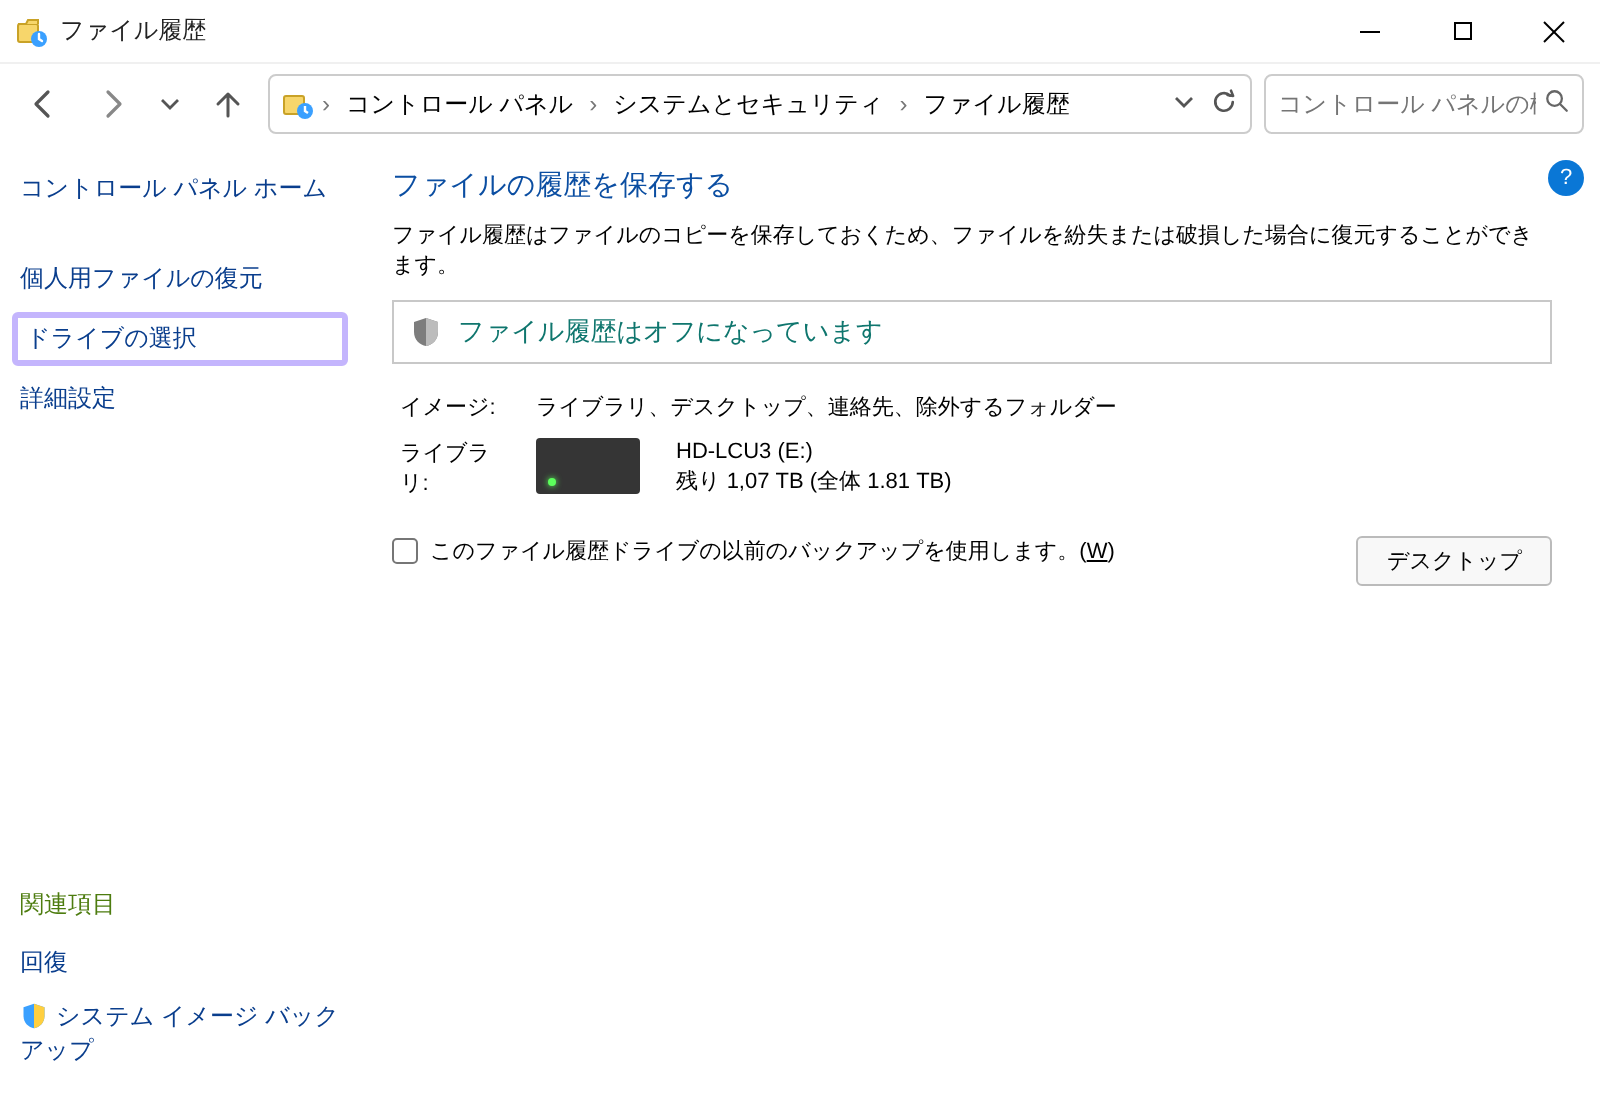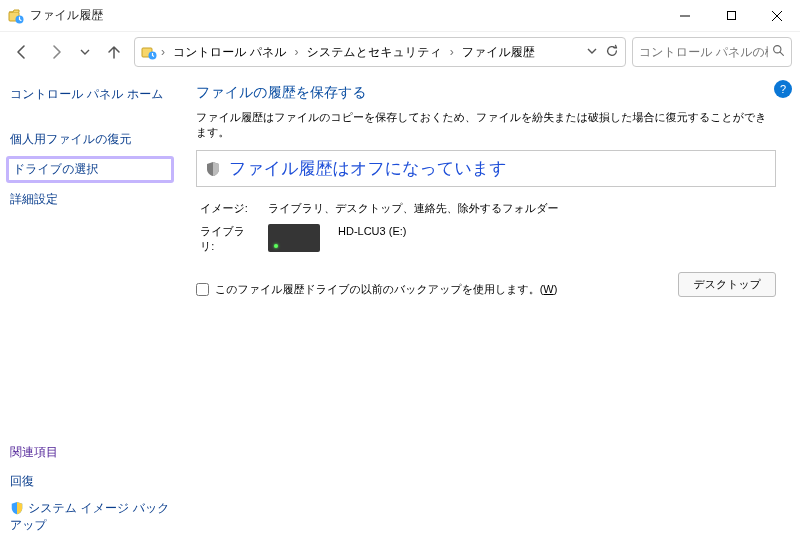--- a/index.html
+++ b/index.html
@@ -19,38 +19,38 @@
   .addrbar .sep { color: #777; padding: 0 2px; }
   .addrbar .ctrls { margin-left: auto; display: flex; align-items: center; gap: 8px; color: #555; }
   .searchbox { width: 160px; height: 30px; border: 1px solid #ccc; border-radius: 4px; display: flex; align-items: center; padding: 0 6px; color: #888; }
   .searchbox input { border: none; outline: none; width: 100%; font: inherit; color: #333; background: transparent; }
   .searchbox .sicon { margin-left: 4px; color: #555; }
 
   .body { display: flex; height: calc(556px - 32px - 40px); position: relative; }
   .sidebar { width: 180px; padding: 12px 10px; display: flex; flex-direction: column; gap: 8px; }
   .link { color: #0a3e8d; cursor: pointer; padding: 2px 0; }
   .hl { border: 3px solid #c4b5fd; border-radius: 3px; padding: 2px 4px; margin: -2px -4px; }
-  .related-hdr { margin-top: auto; color: #4c1d95; padding-bottom: 2px; }
+  .related-hdr { margin-top: auto; color: #4d7c0f; padding-bottom: 2px; }
   .related-list { display: flex; flex-direction: column; gap: 6px; padding-bottom: 8px; }
 
   .content { flex: 1; padding: 12px 24px 12px 16px; position: relative; }
   .help-ico { position: absolute; top: 8px; right: 8px; width: 18px; height: 18px; border-radius: 50%; background: #0a77d6; color: #fff; display: flex; align-items: center; justify-content: center; font-size: 11px; cursor: pointer; }
   .content h1 { color: #0b4ea2; font-size: 14px; font-weight: 400; margin-bottom: 8px; }
   .content .desc { font-size: 11px; margin-bottom: 10px; }
   .statbox { border: 1px solid #c8c8c8; margin-bottom: 10px; }
   .statbox .stathdr { display: flex; align-items: center; padding: 6px 8px; gap: 8px; }
   .shield { width: 16px; height: 16px; }
-  .stathdr .stattxt { color: #1d4ed8; font-size: 17px; }
+  .stathdr .stattxt { color: #0f766e; font-size: 13px; }
   .copytable { display: grid; grid-template-columns: 56px auto; column-gap: 12px; row-gap: 8px; font-size: 11px; padding: 4px 4px 10px 4px; }
   .hdricon { width: 52px; height: 28px; background: #353535; border-radius: 2px; position: relative; margin-right: 8px; display: inline-block; vertical-align: middle; }
   .hdricon::after { content: ""; position: absolute; left: 6px; bottom: 4px; width: 4px; height: 4px; border-radius: 50%; background: #5cff5c; box-shadow: 0 0 3px #5cff5c; }
   .destcell { display: flex; align-items: flex-start; gap: 10px; }
   .destinfo { display: flex; flex-direction: column; line-height: 1.4; }
 
-  .footer-row { display: flex; align-items: flex-end; justify-content: space-between; margin-top: 8px; font-size: 11px; }
+  .footer-row { display: flex; align-items: flex-start; justify-content: space-between; margin-top: 8px; font-size: 11px; }
   .chkwrap { display: flex; align-items: center; gap: 6px; }
   .chkwrap input { width: 13px; height: 13px; }
   .hotkey { text-decoration: underline; }
   .btn { border: 1px solid #bbb; background: #f8f8f8; border-radius: 3px; padding: 4px 14px; font: inherit; cursor: pointer; }
 
   .sysimg-ico { width: 14px; height: 14px; display: inline-block; vertical-align: -3px; margin-right: 4px; }
 </style>
 </head>
 <body>
 
@@ -180,20 +180,21 @@
 
     <div class="copytable">
       <div>イメージ:</div>
       <div>ライブラリ、デスクトップ、連絡先、除外するフォルダー</div>
 
       <div>ライブラリ:</div>
       <div class="destcell">
         <span class="hdricon"></span>
         <div class="destinfo">
           <span>HD-LCU3 (E:)</span>
+          <span>残り 1,07 TB (全体 1.81 TB)</span>
         </div>
       </div>
     </div>
 
     <div class="footer-row">
       <label class="chkwrap">
         <input type="checkbox" style="">
         <span>
           <span>このファイル履歴ドライブの以前のバックアップを使用します。(</span><span class="hotkey">W</span><span>)</span>
         </span>

